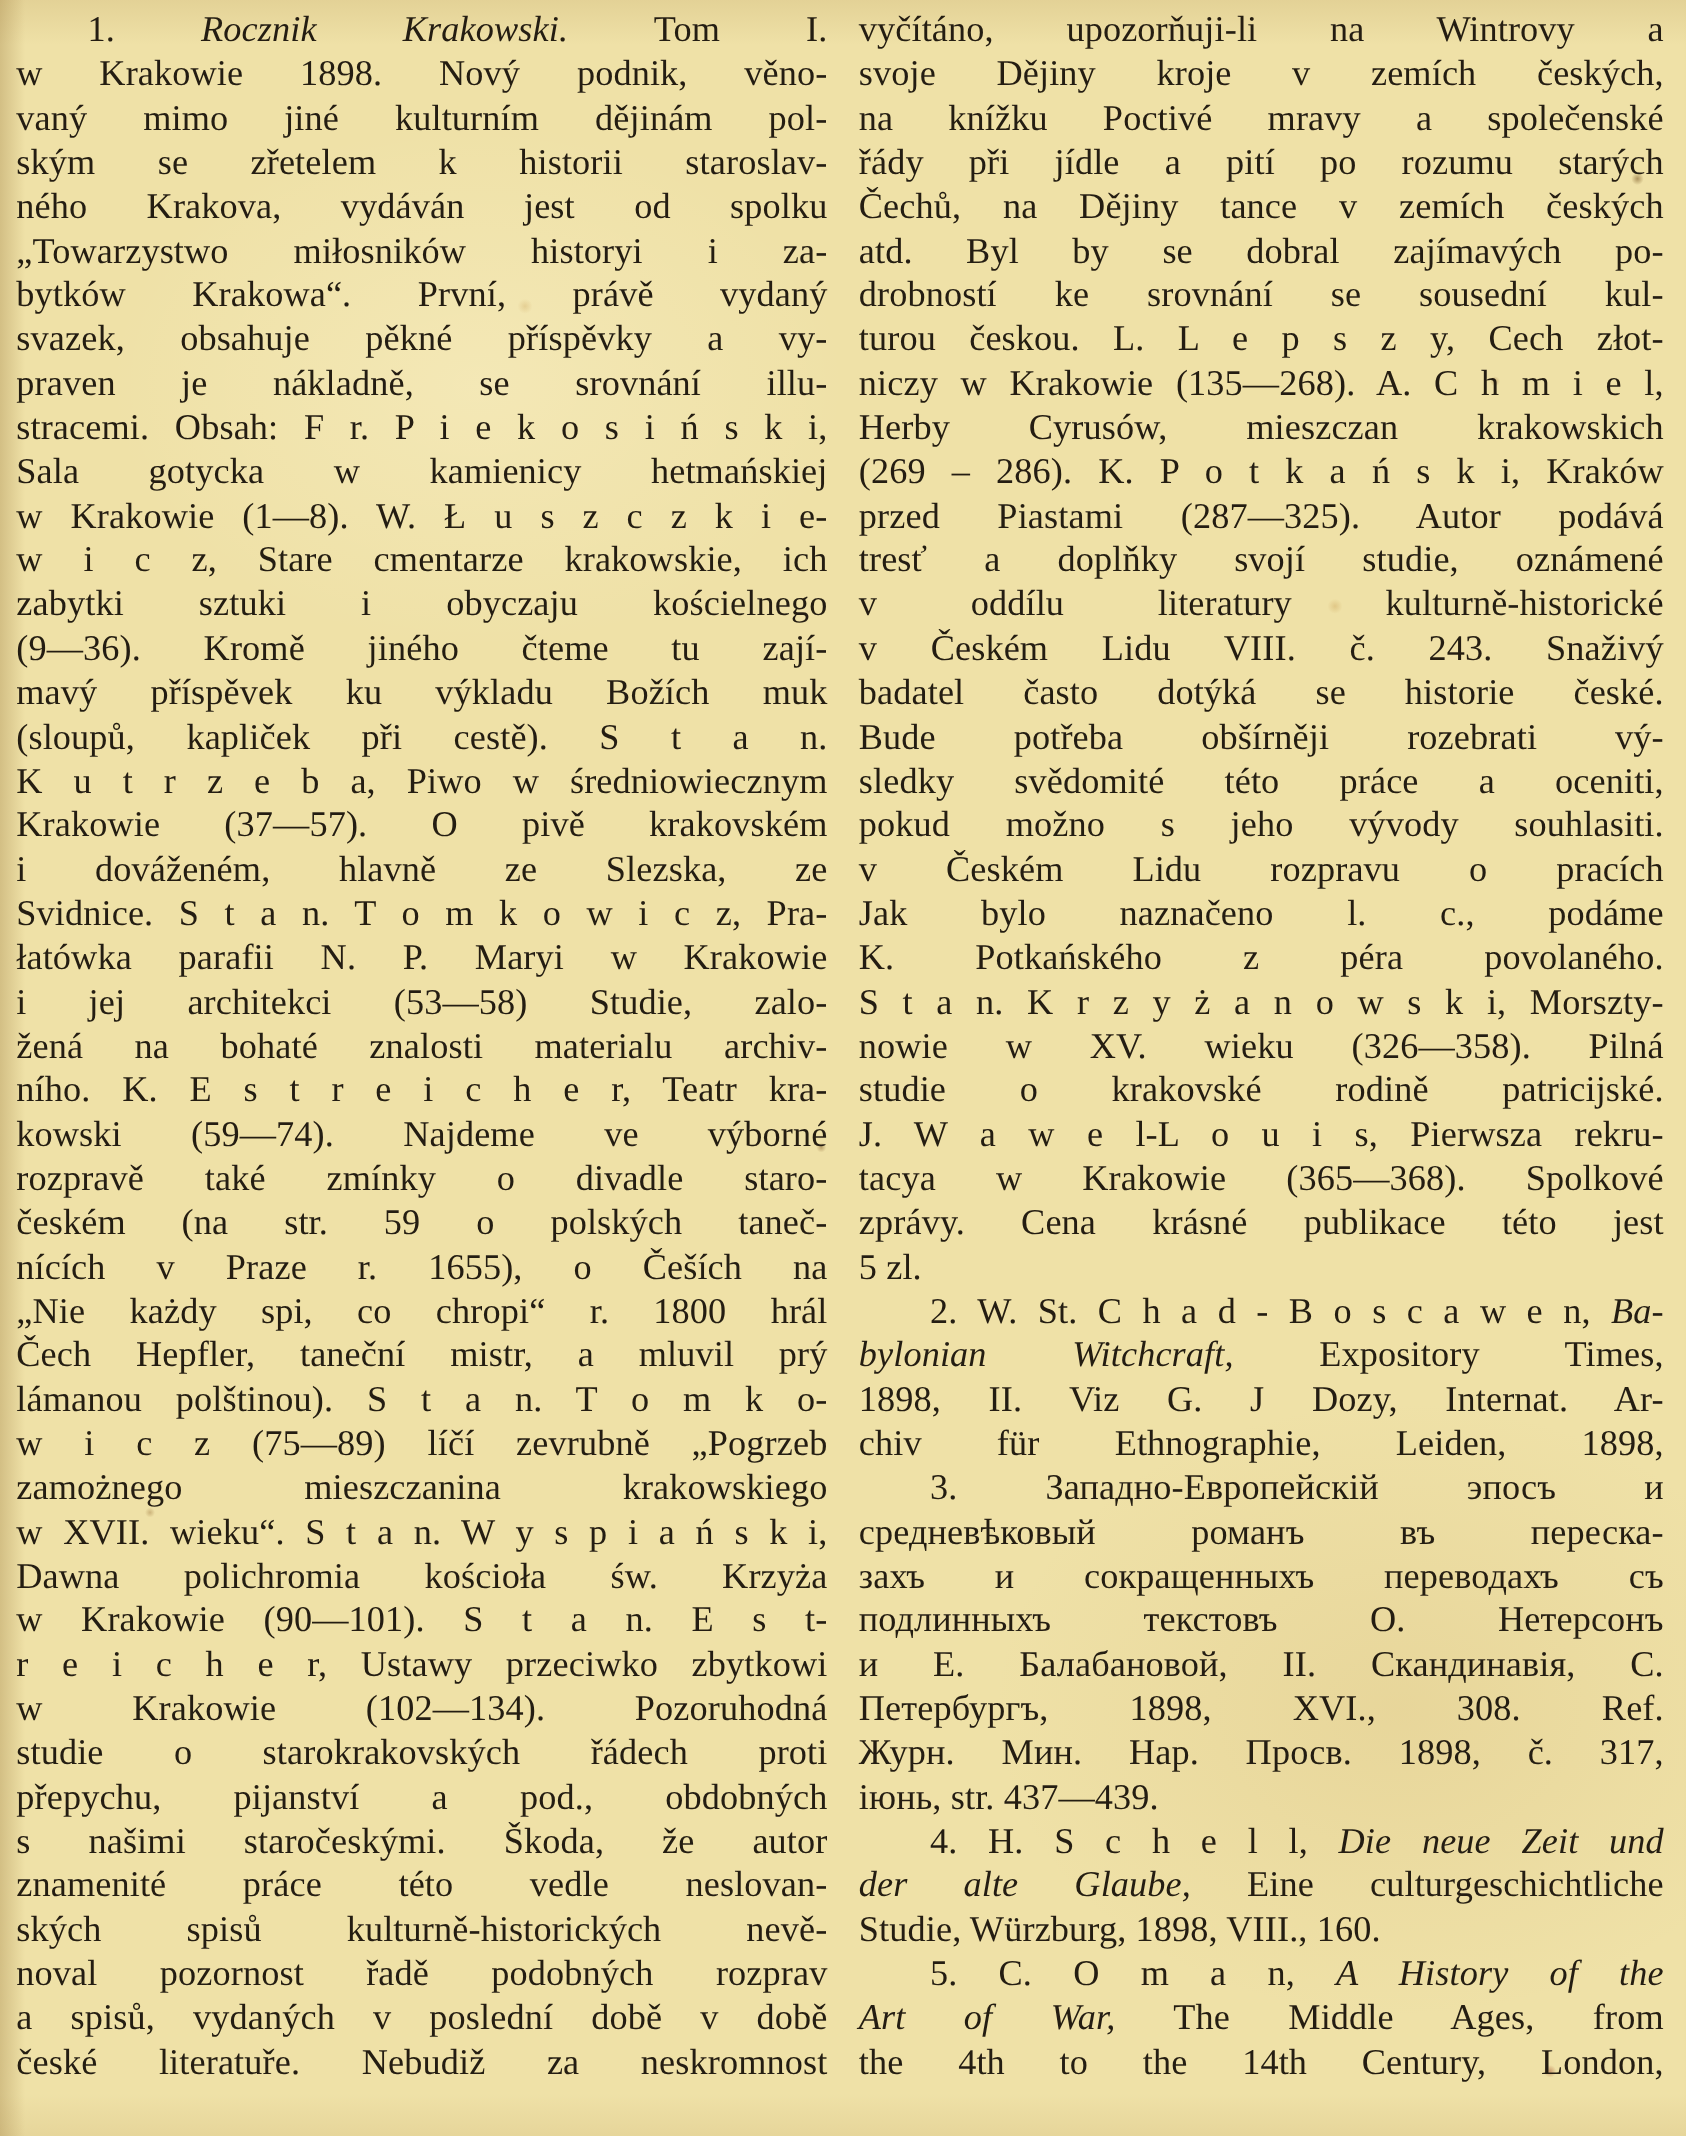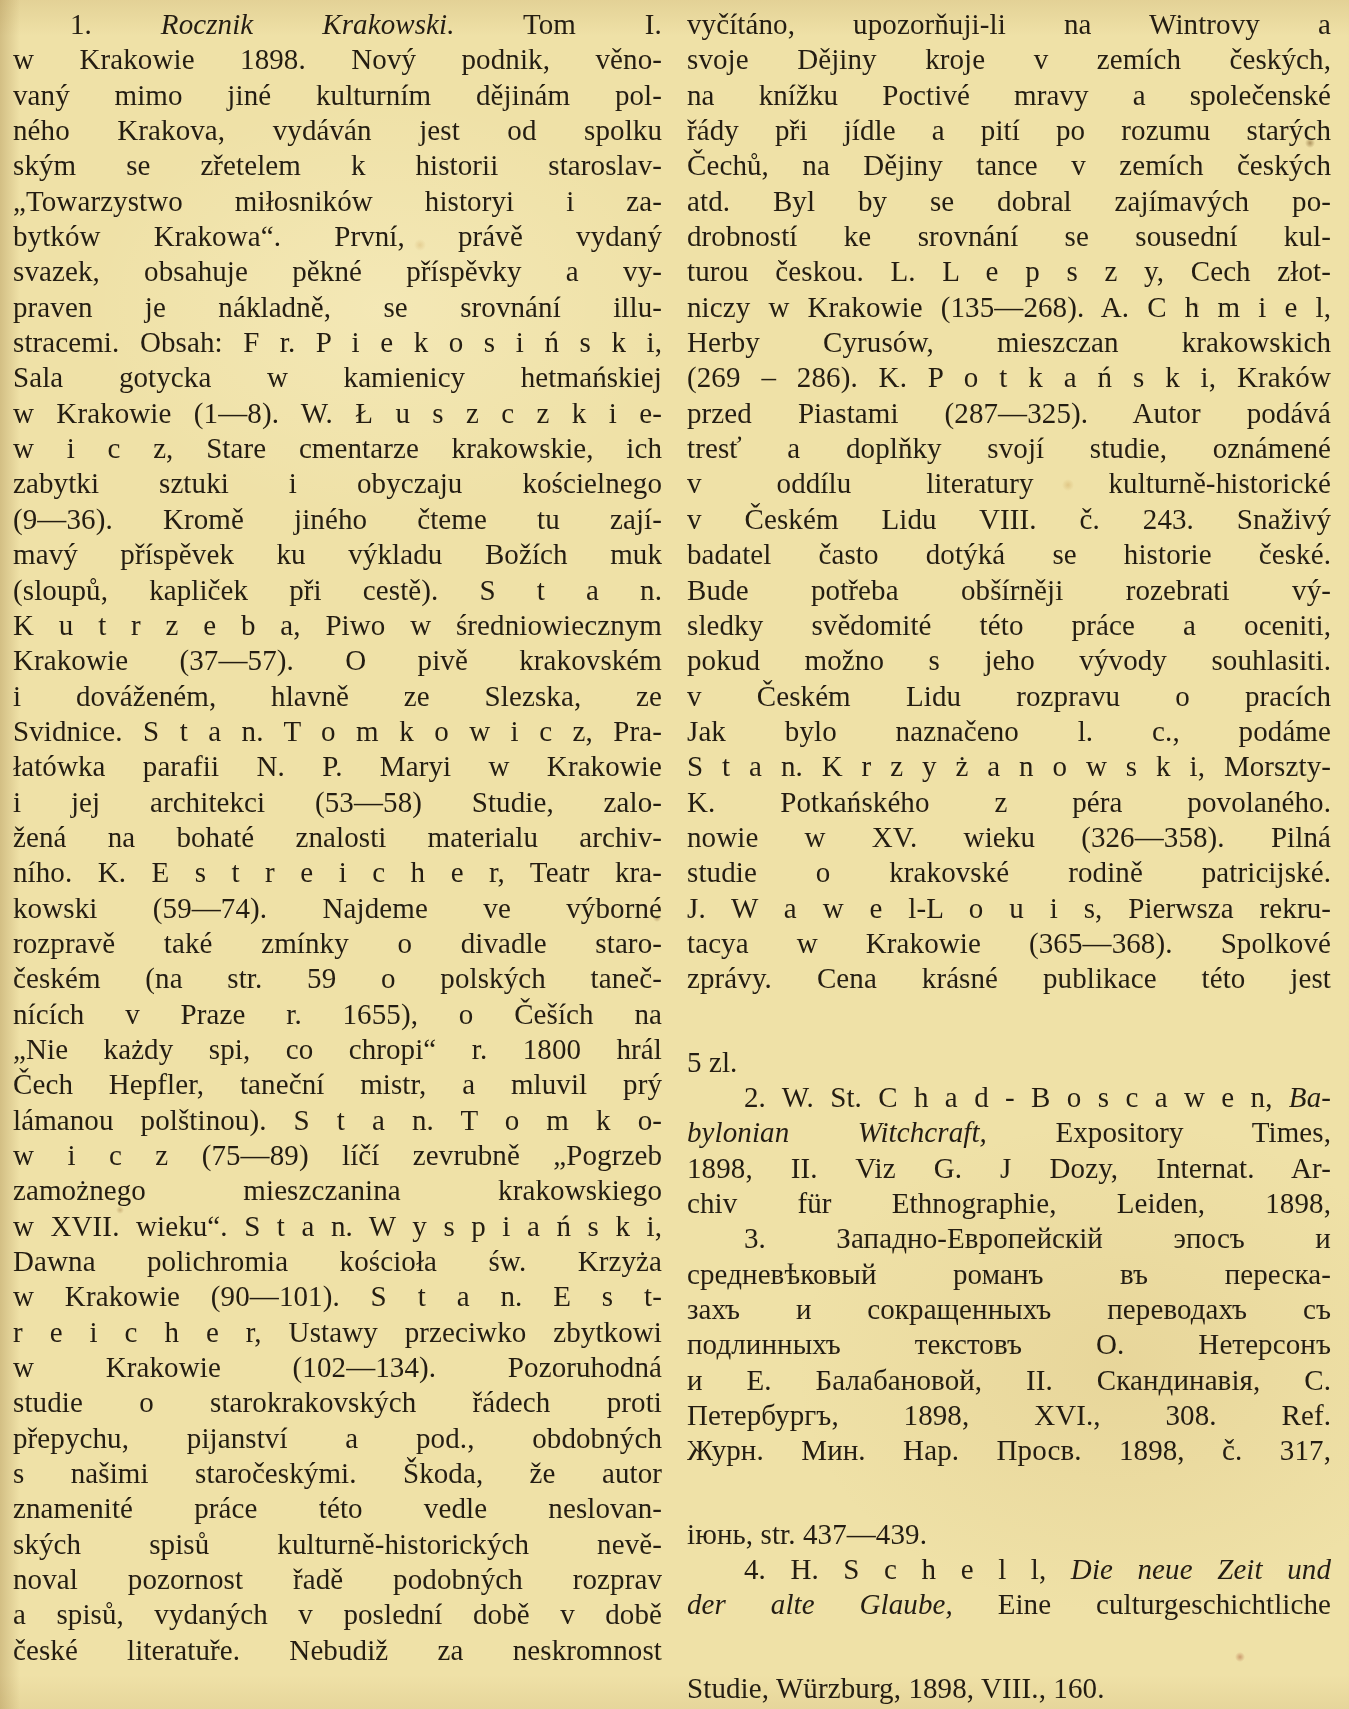--- a/index.html
+++ b/index.html
@@ -39,36 +39,35 @@
   .column.left  { left: 13px;  width: 649px; }
   .column.right { left: 687px; width: 644px; }
   .line {
     text-align: justify;
     text-align-last: justify;
     -moz-text-align-last: justify;
     height: 35.35px;
   }
   .line.end {
     text-align-last: left;
-    margin-top: 48px;
     -moz-text-align-last: left;
   }
   .line.indent { text-indent: 57px; }
   .it { font-style: italic; }
 </style>
 </head>
 <body>
 
 <div class="page">
   <div class="column left">
       <div class="line indent"><span>1. </span><span class="it">Rocznik Krakowski.</span><span> Tom I.</span></div>
       <div class="line"><span>w Krakowie 1898. Nový podnik, věno-</span></div>
       <div class="line"><span>vaný mimo jiné kulturním dějinám pol-</span></div>
+      <div class="line"><span>ským se zřetelem k historii staroslav-</span></div>
       <div class="line"><span>ného Krakova, vydáván jest od spolku</span></div>
-      <div class="line"><span>ským se zřetelem k historii staroslav-</span></div>
       <div class="line"><span>„Towarzystwo miłosników historyi i za-</span></div>
       <div class="line"><span>bytków Krakowa“. První, právě vydaný</span></div>
       <div class="line"><span>svazek, obsahuje pěkné příspěvky a vy-</span></div>
       <div class="line"><span>praven je nákladně, se srovnání illu-</span></div>
       <div class="line"><span>stracemi. Obsah: F r. P i e k o s i ń s k i,</span></div>
       <div class="line"><span>Sala gotycka w kamienicy hetmańskiej</span></div>
       <div class="line"><span>w Krakowie (1—8). W. Ł u s z c z k i e-</span></div>
       <div class="line"><span>w i c z, Stare cmentarze krakowskie, ich</span></div>
       <div class="line"><span>zabytki sztuki i obyczaju kościelnego</span></div>
       <div class="line"><span>(9—36). Kromě jiného čteme tu zají-</span></div>
@@ -120,22 +119,22 @@
       <div class="line"><span>przed Piastami (287—325). Autor podává</span></div>
       <div class="line"><span>tresť a doplňky svojí studie, oznámené</span></div>
       <div class="line"><span>v oddílu literatury kulturně-historické</span></div>
       <div class="line"><span>v Českém Lidu VIII. č. 243. Snaživý</span></div>
       <div class="line"><span>badatel často dotýká se historie české.</span></div>
       <div class="line"><span>Bude potřeba obšírněji rozebrati vý-</span></div>
       <div class="line"><span>sledky svědomité této práce a oceniti,</span></div>
       <div class="line"><span>pokud možno s jeho vývody souhlasiti.</span></div>
       <div class="line"><span>v Českém Lidu rozpravu o pracích</span></div>
       <div class="line"><span>Jak bylo naznačeno l. c., podáme</span></div>
+      <div class="line"><span>K. Potkańského z péra povolaného.</span></div>
       <div class="line"><span>S t a n. K r z y ż a n o w s k i, Morszty-</span></div>
-      <div class="line"><span>K. Potkańského z péra povolaného.</span></div>
       <div class="line"><span>nowie w XV. wieku (326—358). Pilná</span></div>
       <div class="line"><span>studie o krakovské rodině patricijské.</span></div>
       <div class="line"><span>J. W a w e l-L o u i s, Pierwsza rekru-</span></div>
       <div class="line"><span>tacya w Krakowie (365—368). Spolkové</span></div>
       <div class="line"><span>zprávy. Cena krásné publikace této jest</span></div>
       <div class="line end"><span>5 zl.</span></div>
       <div class="line indent"><span>2. W. St. C h a d - B o s c a w e n, </span><span class="it">Ba-</span></div>
       <div class="line"><span class="it">bylonian Witchcraft,</span><span> Expository Times,</span></div>
       <div class="line"><span>1898, II. Viz G. J Dozy, Internat. Ar-</span></div>
       <div class="line"><span>chiv für Ethnographie, Leiden, 1898,</span></div>

